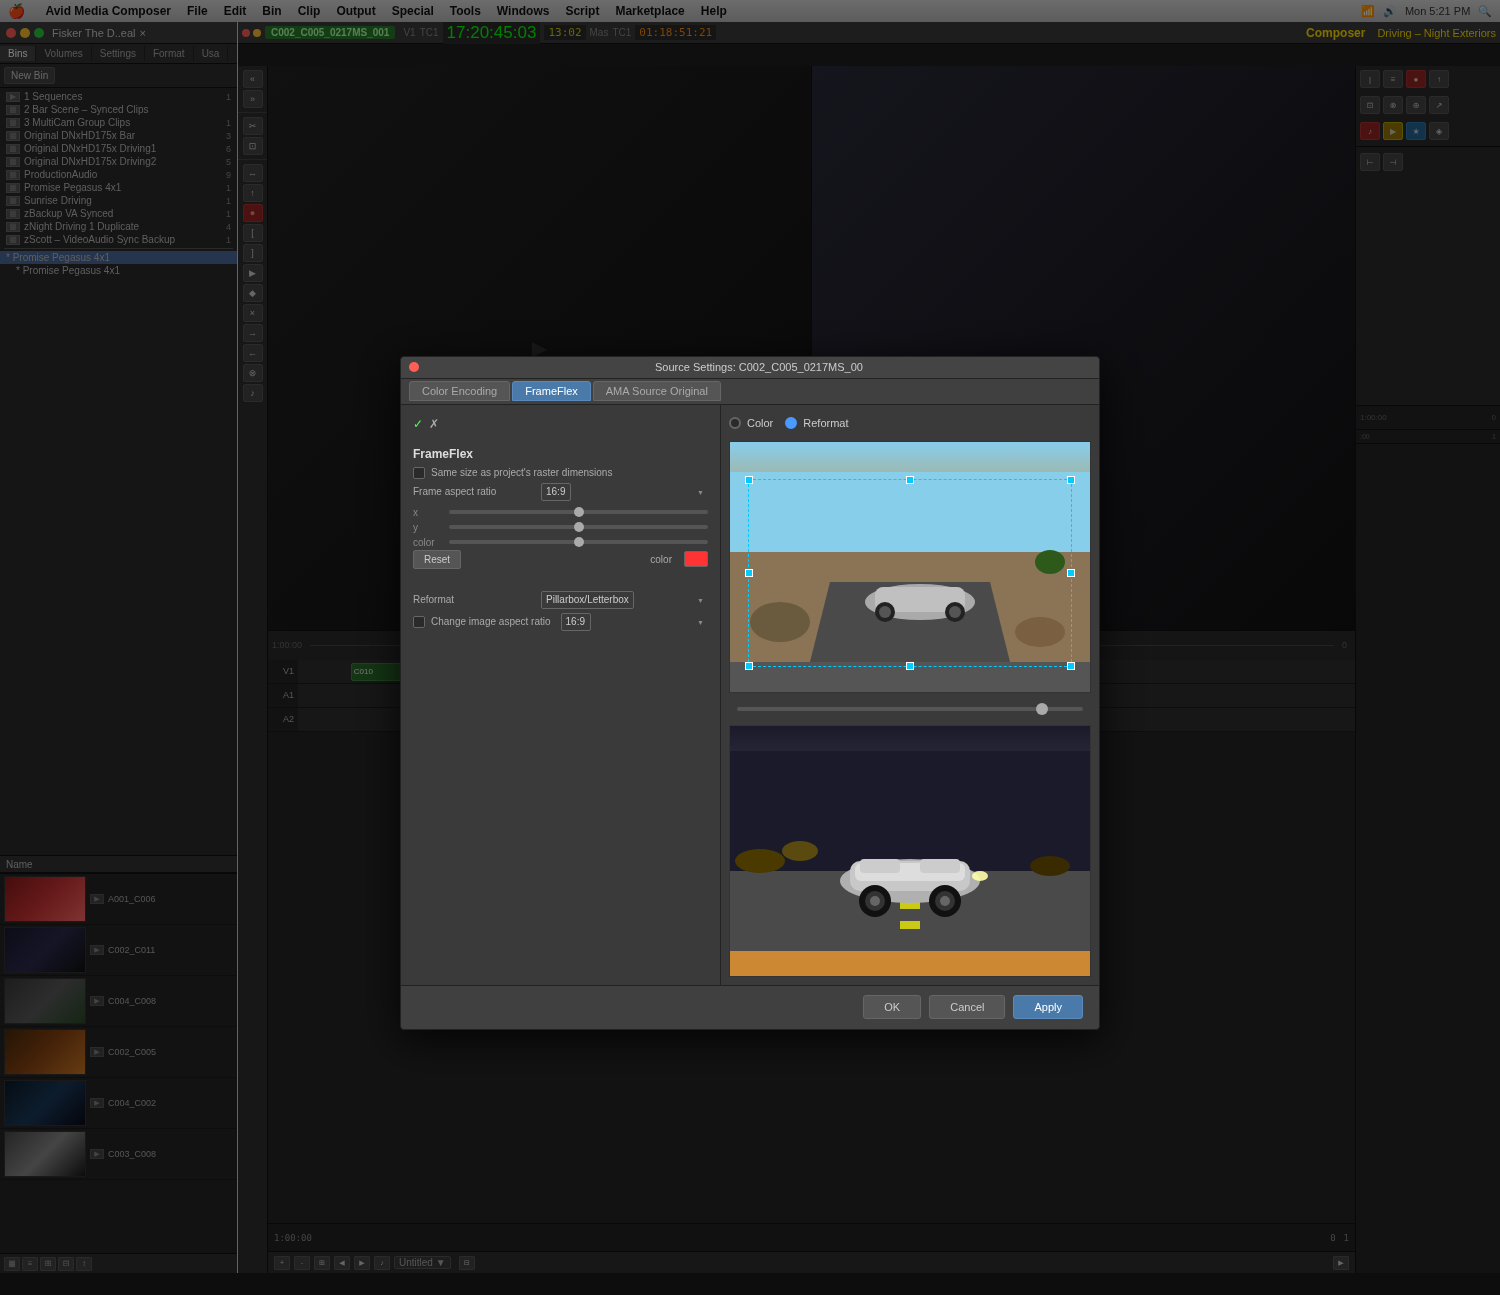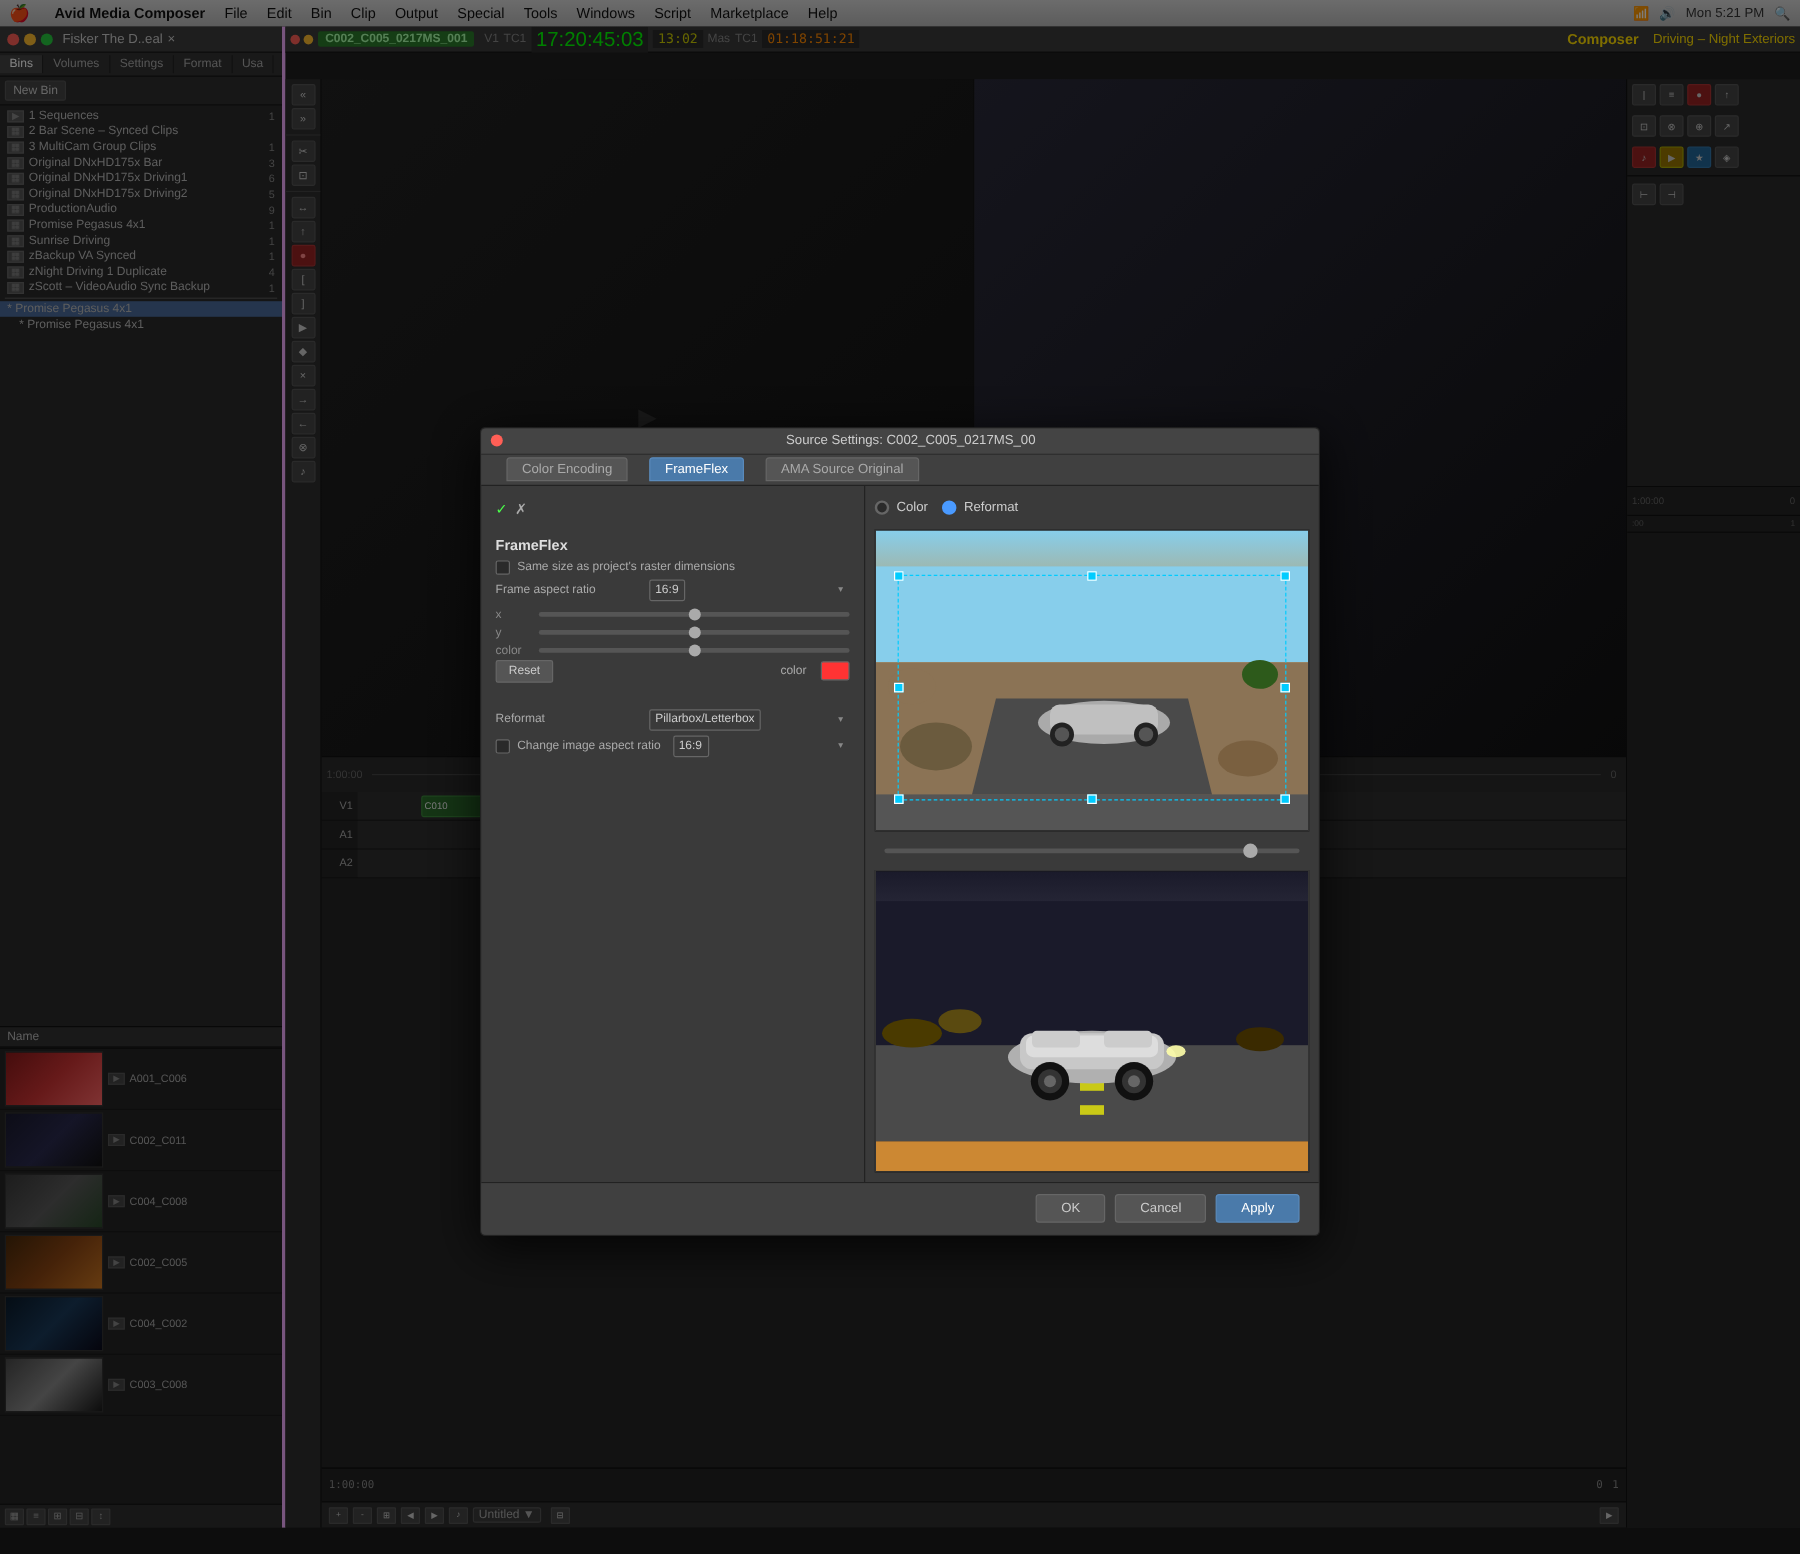--- a/index.html
+++ b/index.html
@@ -26,21 +26,21 @@
       z-index: 100;
     }
     #menubar .apple-logo {
       font-size: 14px;
       color: #333;
       margin-right: 4px;
     }
     #menubar .menu-item {
       font-size: 12px;
       color: #111;
-      font-weight: 400;
+      font-weight: 700;
       cursor: pointer;
     }
     #menubar .menu-item.bold {
       font-weight: 700;
     }
     #menubar .right-icons {
       margin-left: auto;
       display: flex;
       align-items: center;
       gap: 8px;
@@ -52,21 +52,21 @@
     #main-layout {
       display: flex;
       width: 100%;
       height: calc(100% - 44px);
     }
 
     
     #left-panel {
       width: 238px;
       background: #2a2a2a;
-      border-right: 3px solid #f0abfc;
+      border-right: 1px solid #f0abfc;
       display: flex;
       flex-direction: column;
       flex-shrink: 0;
     }
 
     #bin-header {
       height: 22px;
       background: #3d3d3d;
       display: flex;
       align-items: center;
@@ -493,22 +493,22 @@
       text-align: center;
       font-size: 11px;
       color: #ccc;
     }
 
     #modal-tabs {
       height: 26px;
       background: #404040;
       display: flex;
       align-items: center;
-      padding: 0 21px;
-      gap: 18px;
+      padding: 0 8px;
+      gap: 2px;
       border-bottom: 1px solid #222;
     }
     .modal-tab {
       padding: 3px 12px;
       font-size: 11px;
       background: #555;
       border: 1px solid #666;
       border-radius: 3px 3px 0 0;
       color: #aaa;
       cursor: pointer;

